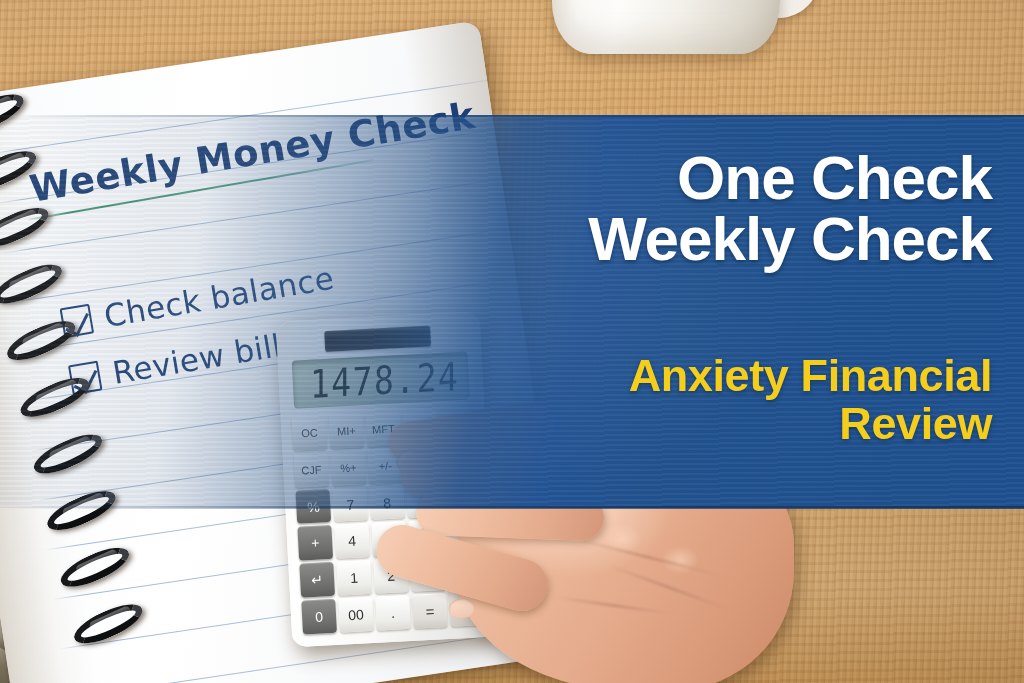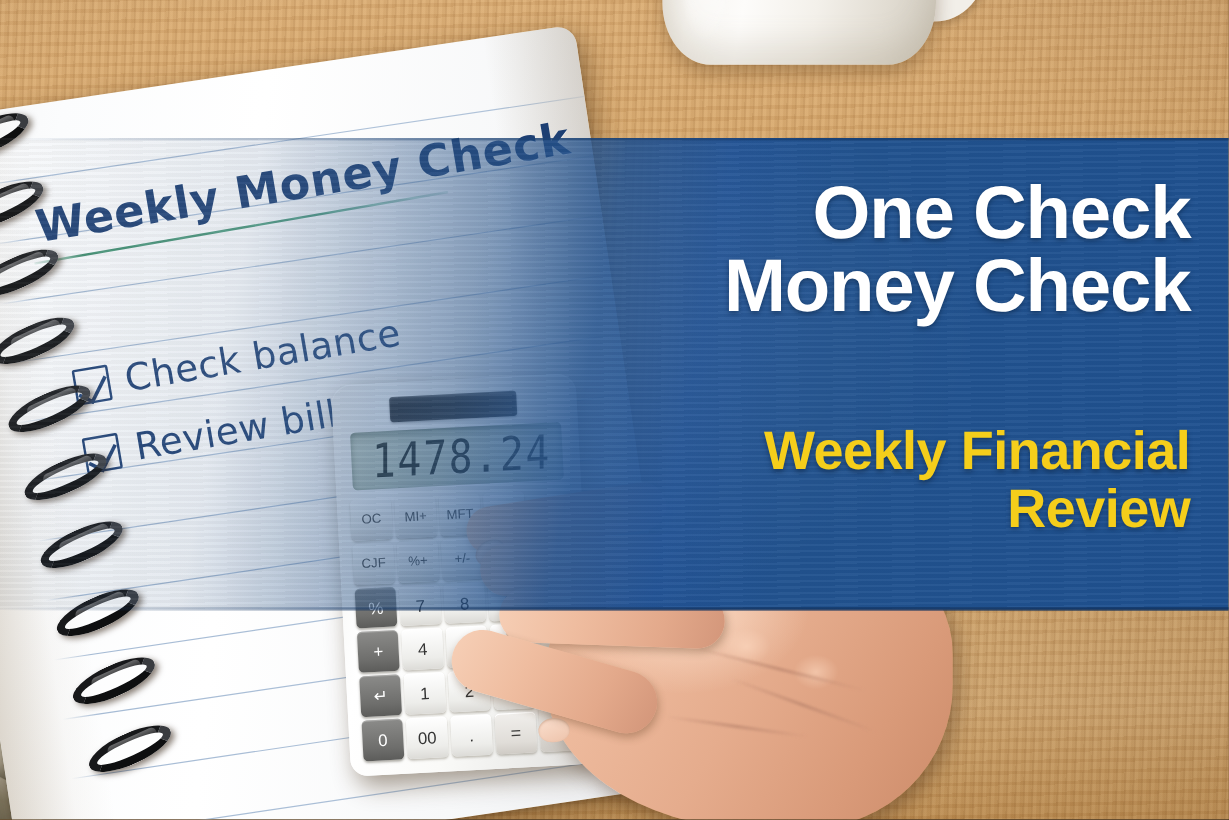--- a/index.html
+++ b/index.html
@@ -487,21 +487,21 @@
       </div>
     <div class="finger f4"></div>
   </div>
 
   <div class="blue-panel"></div>
   <div class="panel-edge-top"></div>
   <div class="panel-edge-bot"></div>
 
   <div class="headline">
     <div class="hl-line">One Check</div>
-    <div class="hl-line">Money Check</div>
+    <div class="hl-line">Weekly Check</div>
   </div>
 
   <div class="sub">
-    <div class="sub-line">Weekly Financial</div>
+    <div class="sub-line">Anxiety Financial</div>
     <div class="sub-line">Review</div>
   </div>
 
 </div>
 
 </body></html>

